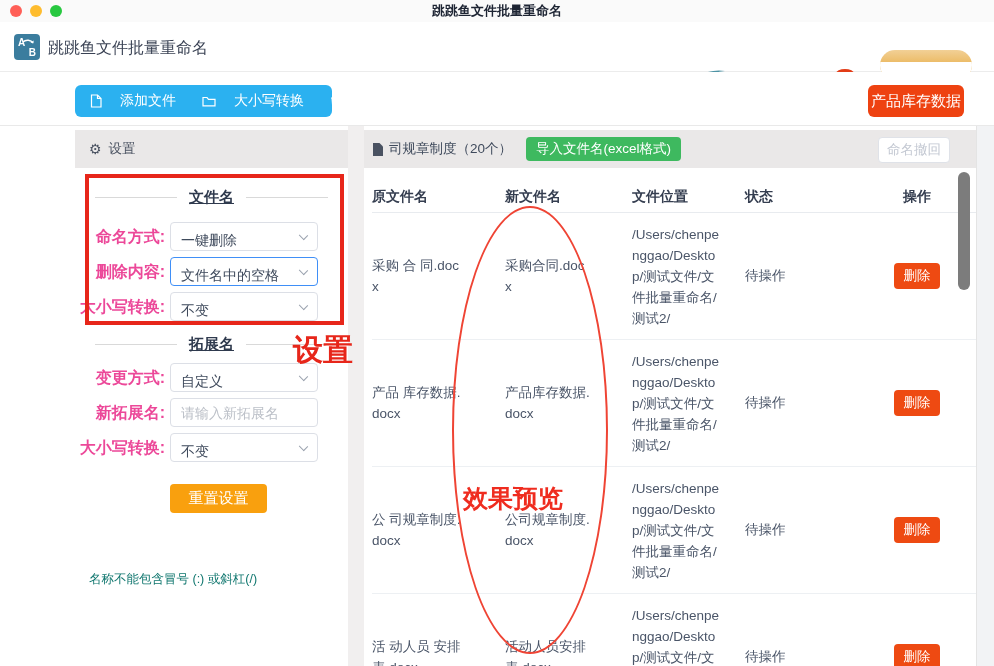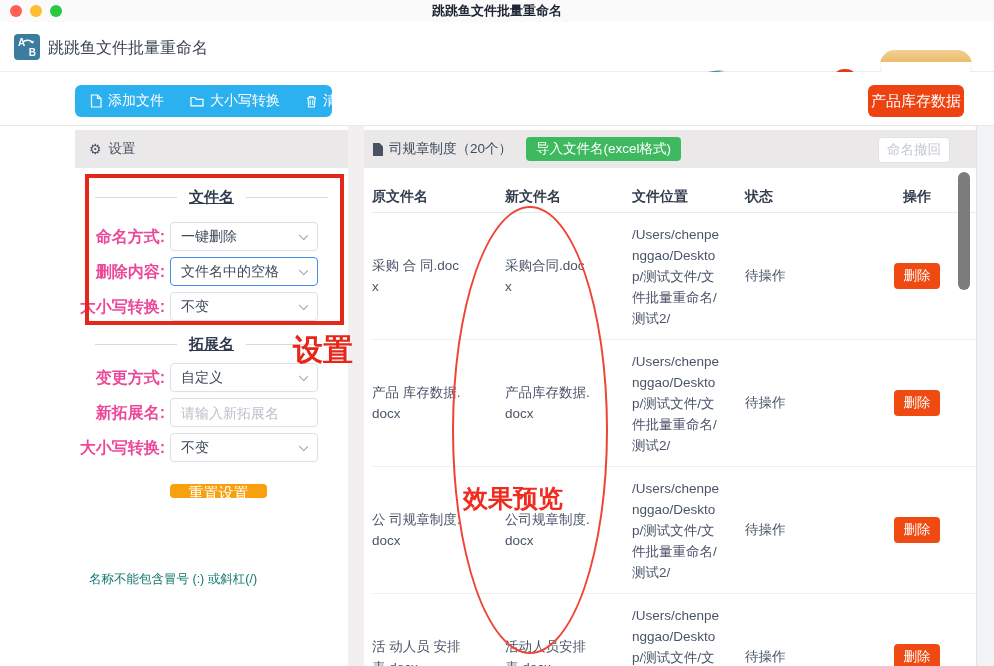--- a/index.html
+++ b/index.html
@@ -34,21 +34,21 @@
               background:linear-gradient(180deg,#f2d096 0%,#eab558 55%,#e6ae49 100%); overflow:hidden; }
   .goldpill .band { position:absolute; left:0; top:12px; width:100%; height:12px; background:#fff; }
   .goldpill .marks { position:absolute; left:16px; right:16px; bottom:2px; height:5px;
               background:repeating-linear-gradient(90deg, rgba(110,85,35,.5) 0 2px, transparent 2px 8px); }
 
   
   .toolbarrow { position:absolute; left:0; top:72px; width:994px; height:54px; background:#fff;
                 border-bottom:1px solid #e9e9e9; }
   .bluebar { position:absolute; left:75px; top:13px; height:32px; width:257px; background:#2bb1f0;
              border-radius:6px; display:flex; align-items:center; padding:0 15px; gap:26px; }
-  .tool-btn { display:flex; align-items:center; gap:6px; color:#fff; font-size:14px; cursor:pointer; white-space:nowrap; }
+  .tool-btn { display:flex; align-items:center; gap:18px; color:#fff; font-size:14px; cursor:pointer; white-space:nowrap; }
   .tool-btn svg { display:block; }
   .start-btn { position:absolute; left:868px; top:13px; width:96px; height:32px; background:#ee4211;
                color:#fff; border:none; border-radius:6px; font-size:15px;
                font-family:inherit; cursor:pointer; }
 
   
   .gutter { position:absolute; left:348px; top:126px; width:16px; height:540px; background:#f1efef; }
   .rightstrip { position:absolute; left:976px; top:126px; width:18px; height:540px; background:#f2f3f5;
                 border-left:1px solid #e4e4e4; }
 
@@ -68,30 +68,30 @@
                 font-size:13.5px; color:#4a5261; gap:7px; }
   .gear { font-size:14px; color:#4a5261; }
   .sec-title { position:absolute; left:20px; right:20px; display:flex; align-items:center;
                font-size:15px; font-weight:bold; color:#2f3a4e; }
   .sec-title::before, .sec-title::after { content:""; flex:1; height:1px; background:#d9d9d9; }
   .sec-title span { padding:0 12px;text-decoration:underline; }
   .set-row { position:absolute; left:0; width:273px; height:29px; }
   .set-row .rl { position:absolute; left:0; top:0; width:90px; height:29px; line-height:29px;
                  text-align:right; font-size:16px; font-weight:bold; color:#ec4899; }
   .sel { position:absolute; left:95px; top:0; width:148px; height:29px; background:#fff;
-         border:1px solid #dcdfe6; border-radius:4px; display:flex; align-items:center;
+         border:1px solid #dcdfe6; border-radius:4px; display:flex; align-items:flex-end;
          padding:0 26px 0 10px; font-size:14px; color:#3f4a5c; cursor:pointer; }
   .sel.focused { border-color:#3f8ff7; }
   .chev { position:absolute; right:10px; top:9px; width:7px; height:7px;
           border-right:1.5px solid #9aa2ae; border-bottom:1.5px solid #9aa2ae;
           transform:rotate(45deg) scaleY(.9); }
   .txt-input { position:absolute; left:95px; top:0; width:148px; height:29px; border:1px solid #dcdfe6;
                border-radius:4px; padding:0 10px; font-size:14px; color:#3f4a5c; font-family:inherit; }
   .txt-input::placeholder { color:#bcc0c8; }
-  .reset-btn { position:absolute; left:95px; top:354px; width:97px; height:14px; background:#f9a00e;
+  .reset-btn { position:absolute; left:95px; top:354px; width:97px; height:29px; background:#f9a00e;
                color:#fff; border:none; border-radius:4px; font-size:15px; font-family:inherit; cursor:pointer; }
   .warning { position:absolute; left:14px; top:393px; width:255px; font-size:12.5px; color:#0f766e;margin-top:48px; }
 
   
   .tablepanel { position:absolute; left:364px; top:130px; width:612px; height:536px; background:#fff; overflow:hidden; }
   .tp-head { position:relative; height:38px; background:#eae8e8; display:flex; align-items:center; padding:0 8px; }
   .tp-title { display:flex; align-items:center; gap:6px; font-size:13.5px; color:#3f4a5c; }
   .import-btn { margin-left:14px; height:24px; padding:0 10px; background:#3eb95f; color:#fff;
                 border:none; border-radius:4px; font-size:13.5px; font-family:inherit; cursor:pointer; }
   .undo-btn { position:absolute; left:514px; top:7px; width:72px; height:26px; background:#fff;

